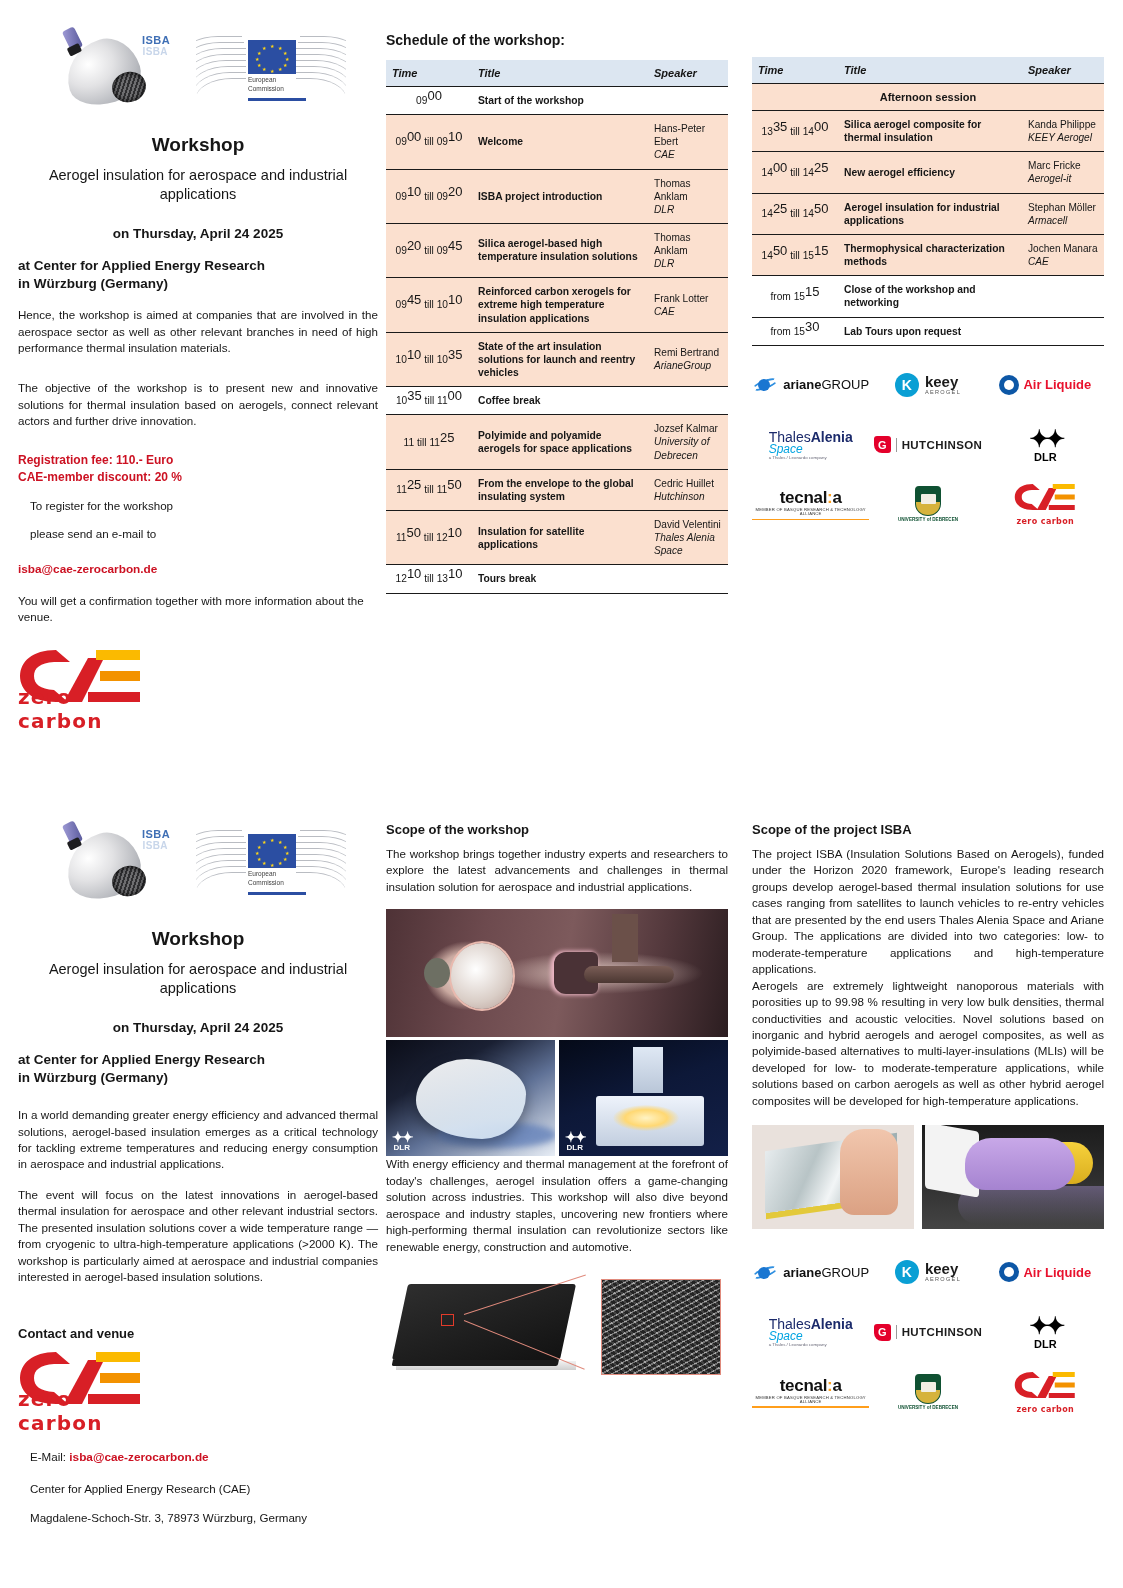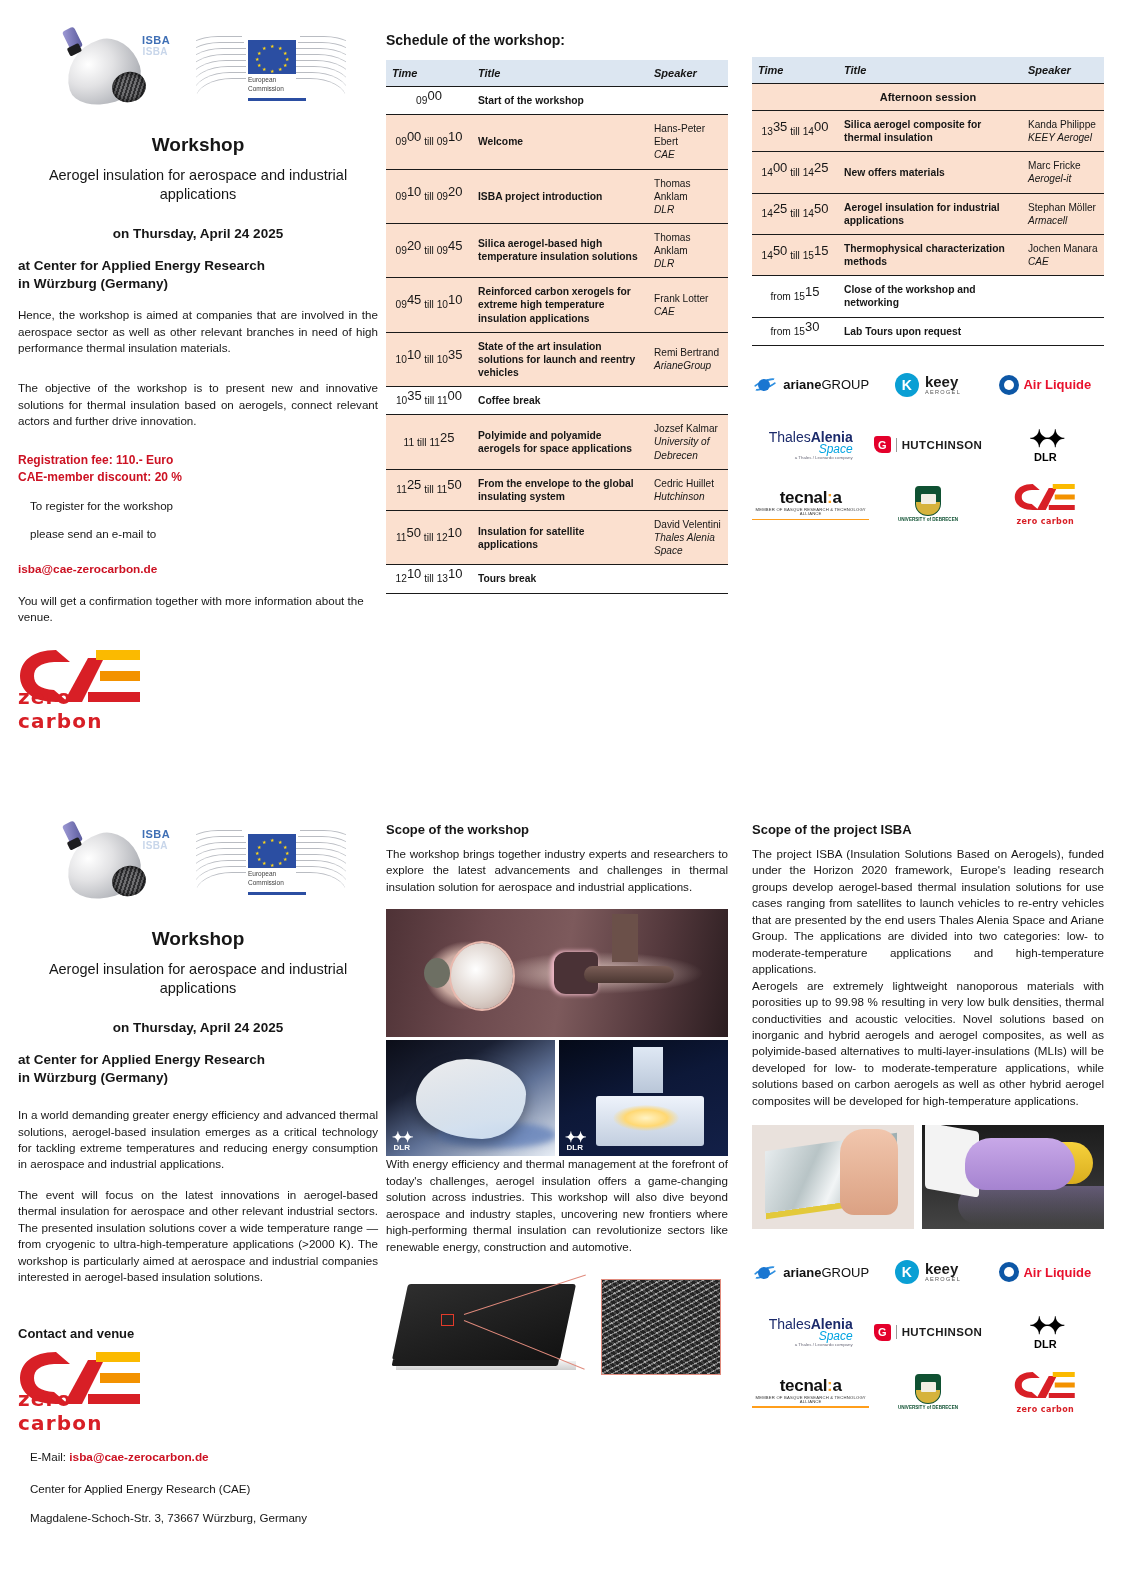--- a/index.html
+++ b/index.html
@@ -119,21 +119,21 @@
   .l-keey .circ { width:24px; height:24px; border-radius:50%; background:#0a9fd4; color:#fff; font-weight:bold; font-size:14px; display:flex; align-items:center; justify-content:center; }
   .l-keey .kt { line-height:1; }
   .l-keey .kt b { font-size:15px; display:block; color:#1b1b1b; }
   .l-keey .kt i { font-size:5.6px; display:block; font-style:normal; letter-spacing:1.3px; color:#555; margin-top:1px; }
 
   .l-al { display:flex; align-items:center; gap:4px; }
   .l-al .dot { width:20px; height:20px; border-radius:50%; background:#0d57a6; position:relative; }
   .l-al .dot:after { content:""; position:absolute; left:5px; top:5px; width:10px; height:10px; border-radius:50%; background:#fff; }
   .l-al .al-t { font-size:13px; font-weight:bold; color:#e8112d; }
 
-  .l-thales { text-align:right; line-height:1; }
+  .l-thales { text-align:left; line-height:1; }
   .l-thales .t1 { font-size:14px; color:#1b2a6b; }
   .l-thales .t1 b { font-weight:bold; }
   .l-thales .t2 { font-size:12px; color:#00a3e0; font-style:italic; margin-top:-1px; }
   .l-thales .t3 { font-size:4.4px; color:#6b6b7a; margin-top:1px; }
 
   .l-hutch { display:flex; align-items:center; gap:5px; }
   .l-hutch .g { width:17px; height:17px; background:#e4002b; border-radius:3px 3px 3px 8px; color:#fff; font-size:11px; font-weight:bold; display:flex; align-items:center; justify-content:center; }
   .l-hutch .bar { width:1px; height:14px; background:#999; }
   .l-hutch .ht { font-size:11.5px; font-weight:bold; letter-spacing:.4px; color:#1b1b1b; }
 
@@ -408,21 +408,21 @@
         <td class="tcol">13<sup>35</sup> till 14<sup>00</sup></td>
         <td class="ttl">Silica aerogel composite for thermal insulation</td>
         <td class="spk">
           <span>Kanda Philippe</span>
           <span class="org">KEEY Aerogel</span>
         </td>
       </tr>
 
       <tr class="peach rule-thin">
         <td class="tcol">14<sup>00</sup> till 14<sup>25</sup></td>
-        <td class="ttl">New offers materials</td>
+        <td class="ttl">New aerogel efficiency</td>
         <td class="spk">
           <span>Marc Fricke</span>
           <span class="org">Aerogel-it</span>
         </td>
       </tr>
 
       <tr class="peach rule-thin">
         <td class="tcol">14<sup>25</sup> till 14<sup>50</sup></td>
         <td class="ttl">Aerogel insulation for industrial applications</td>
         <td class="spk">
@@ -603,21 +603,21 @@
         <rect x="70" y="44" width="52" height="10" fill="#d81f26"></rect>
       </svg>
       <div class="cae-word">zero carbon</div>
     </div>
 
     <p class="plain" style="margin-top:14px">
       <span>E-Mail:</span>
       <span class="mail">isba@cae-zerocarbon.de</span>
     </p>
     <p class="plain" style="margin-top:16px">Center for Applied Energy Research (CAE)</p>
-    <p class="plain">Magdalene-Schoch-Str. 3, 73667 Würzburg, Germany</p>
+    <p class="plain">Magdalene-Schoch-Str. 3, 78973 Würzburg, Germany</p>
   </div>
 
   <div class="col col-mid" style="top:28px;">
     <h2 class="sec">Scope of the workshop</h2>
     <p class="body" style="margin-top:8px">The workshop brings together industry experts and researchers to explore the latest advancements and challenges in thermal insulation solution for aerospace and industrial applications.</p>
 
     <div style="margin-top:14px">
       <div class="photo plasma">
         <div class="hole"></div>
           <div class="hole2"></div>

